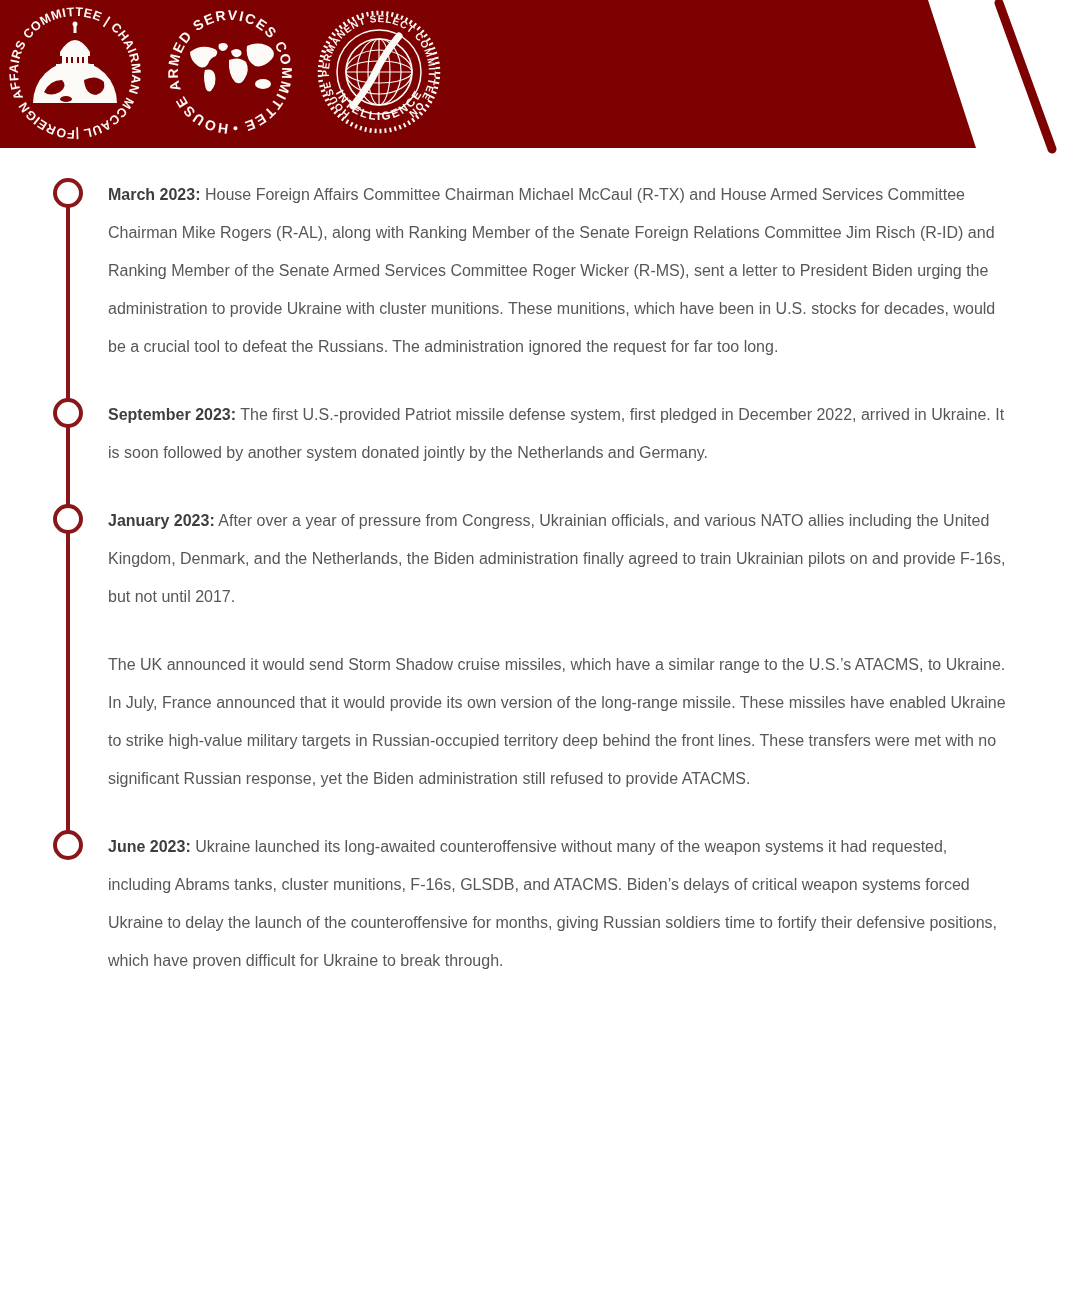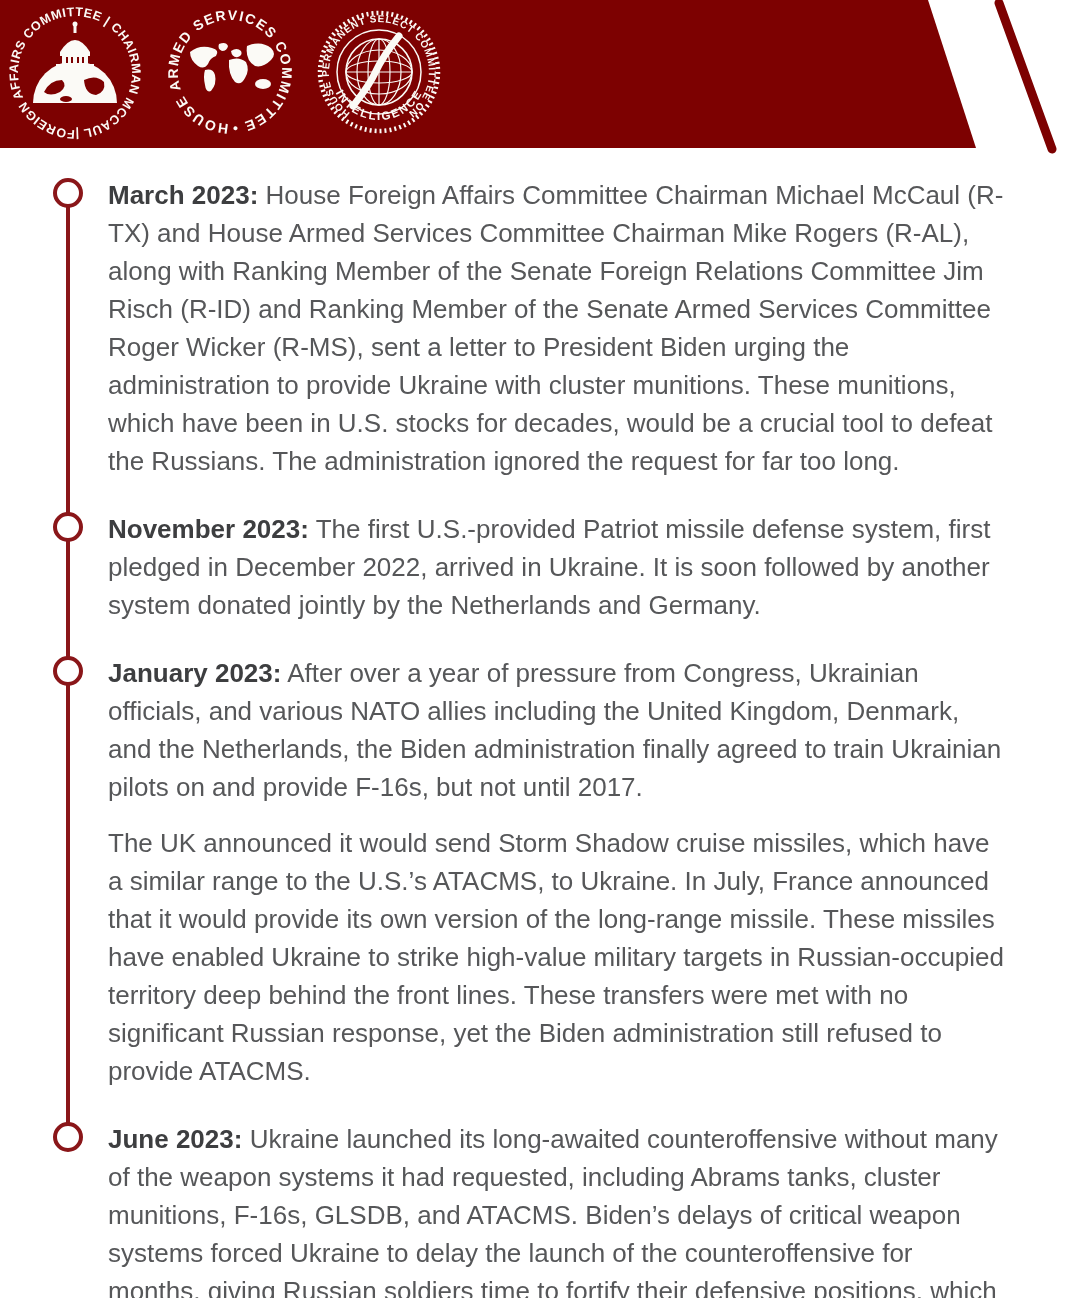--- a/index.html
+++ b/index.html
@@ -20,23 +20,23 @@
     content:"";position:absolute;left:66px;top:30px;bottom:-8px;width:4px;
     background:#8a1619;z-index:1;
   }
   .marker{
     position:absolute;left:53px;top:2px;width:22px;height:22px;
     background:#ffffff;border:4px solid #8a1619;border-radius:50%;
     box-sizing:content-box;z-index:2;
   }
   .para{
     width:900px;margin:0;
-    font-size:26px;line-height:38px;color:#565759;
+    font-size:16px;line-height:38px;color:#565759;
   }
-  .para + .para{margin-top:18px;}
+  .para + .para{margin-top:30px;}
   .para b{font-weight:700;color:#3d3e40;}
 </style>
 </head>
 <body>
 
 <div class="header">
   <svg width="1080" height="156" viewBox="0 0 1080 156">
 
     <polygon points="0,0 928,0 976,148 0,148" fill="#7d0101"></polygon>
 
@@ -121,21 +121,21 @@
 
 <div class="timeline">
 
   <div class="entry">
     <span class="marker"></span>
     <p class="para"><b>March 2023:</b> <span>House Foreign Affairs Committee Chairman Michael McCaul (R-TX) and House Armed Services Committee Chairman Mike Rogers (R-AL), along with Ranking Member of the Senate Foreign Relations Committee Jim Risch (R-ID) and Ranking Member of the Senate Armed Services Committee Roger Wicker (R-MS), sent a letter to President Biden urging the administration to provide Ukraine with cluster munitions. These munitions, which have been in U.S. stocks for decades, would be a crucial tool to defeat the Russians. The administration ignored the request for far too long.</span></p>
   </div>
 
   <div class="entry">
     <span class="marker"></span>
-    <p class="para"><b>November 2023:</b> <span>The first U.S.-provided Patriot missile defense system, first pledged in December 2022, arrived in Ukraine. It is soon followed by another system donated jointly by the Netherlands and Germany.</span></p>
+    <p class="para"><b>September 2023:</b> <span>The first U.S.-provided Patriot missile defense system, first pledged in December 2022, arrived in Ukraine. It is soon followed by another system donated jointly by the Netherlands and Germany.</span></p>
   </div>
 
   <div class="entry">
     <span class="marker"></span>
     <p class="para"><b>January 2023:</b> <span>After over a year of pressure from Congress, Ukrainian officials, and various NATO allies including the United Kingdom, Denmark, and the Netherlands, the Biden administration finally agreed to train Ukrainian pilots on and provide F-16s, but not until 2017.</span></p>
     <p class="para">The UK announced it would send Storm Shadow cruise missiles, which have a similar range to the U.S.’s ATACMS, to Ukraine. In July, France announced that it would provide its own version of the long-range missile. These missiles have enabled Ukraine to strike high-value military targets in Russian-occupied territory deep behind the front lines. These transfers were met with no significant Russian response, yet the Biden administration still refused to provide ATACMS.</p>
   </div>
 
   <div class="entry">
     <span class="marker"></span>

